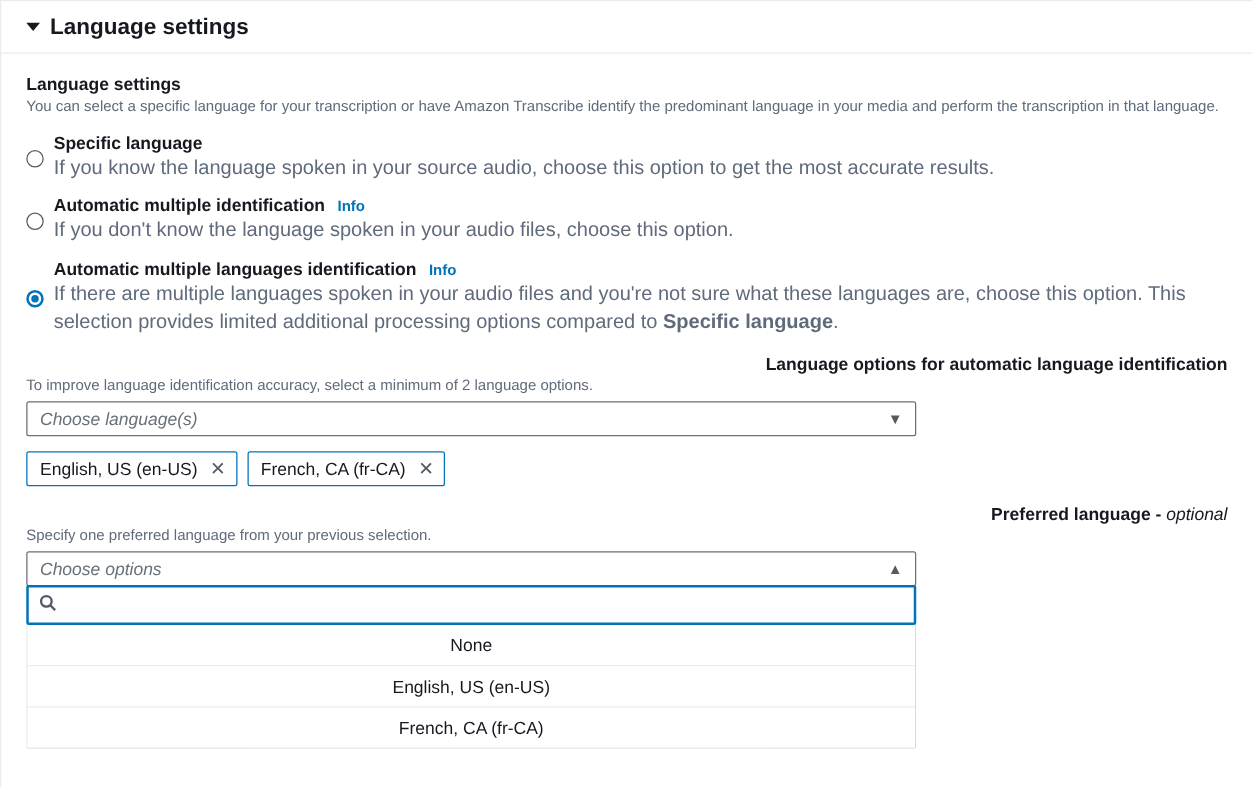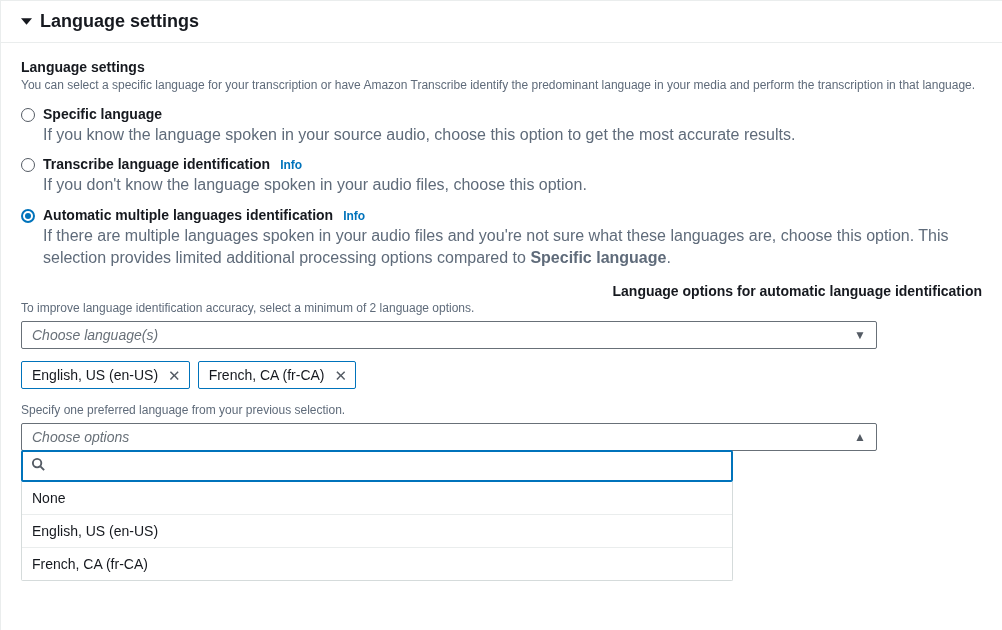--- a/index.html
+++ b/index.html
@@ -46,21 +46,21 @@
       font-size: 12px;
       color: #5f6b7a;
       line-height: 1.4;
       margin-bottom: 12px;
     }
     .radio-group {
       margin-bottom: 14px;
     }
     .radio-row {
       display: flex;
-      align-items: flex-start;
+      align-items: center;
       margin-top: 10px;
     }
     .radio-circle {
       width: 14px;
       height: 14px;
       border: 1px solid #545b64;
       border-radius: 50%;
       margin-top: 2px;
       margin-right: 8px;
       flex-shrink: 0;
@@ -113,21 +113,21 @@
     .optional {
       font-style: italic;
       font-weight: 400;
     }
     .field-hint {
       font-size: 12px;
       color: #5f6b7a;
       margin-bottom: 6px;
     }
     .combo {
-      width: 856px;
+      width: 712px;
       border: 1px solid #687078;
       border-radius: 2px;
       padding: 5px 10px;
       display: flex;
       align-items: center;
       justify-content: space-between;
       cursor: pointer;
       background: #fff;
       font-size: 14px;
     }
@@ -182,20 +182,21 @@
       outline: none;
       font-size: 14px;
       flex: 1;
       padding: 2px 0;
     }
     .options-list {
       width: 712px;
       border: 1px solid #d5dbdb;
       border-top: none;
       border-radius: 0 0 2px 2px;
+      text-align: center;
     }
     .option-item {
       padding: 8px 10px;
       font-size: 14px;
       border-top: 1px solid #eaeded;
       cursor: pointer;
       background: #fff;
     }
     .option-item:first-child { border-top: none; }
   </style>
@@ -221,21 +222,21 @@
         <span class="radio-circle"></span>
         <div class="radio-content">
           <span class="radio-label">Specific language</span>
           <div class="radio-desc">If you know the language spoken in your source audio, choose this option to get the most accurate results.</div>
         </div>
       </div>
 
       <div class="radio-row">
         <span class="radio-circle"></span>
         <div class="radio-content">
-          <span class="radio-label">Transcribe language identification</span><span class="info-link">Info</span>
+          <span class="radio-label">Automatic multiple identification</span><span class="info-link">Info</span>
           <div class="radio-desc">If you don't know the language spoken in your audio files, choose this option.</div>
         </div>
       </div>
 
       <div class="radio-row">
         <span class="radio-circle selected"></span>
         <div class="radio-content">
           <span class="radio-label">Automatic multiple languages identification</span><span class="info-link">Info</span>
           <div class="radio-desc"><span>If there are multiple languages spoken in your audio files and you're not sure what these languages are, choose this option. This selection provides limited additional processing options compared to </span><span class="bold">Specific language</span><span>.</span></div>
         </div>
@@ -255,20 +256,21 @@
           <span class="dismiss">✕</span>
         </div>
         <div class="token">
           <span>French, CA (fr-CA)</span>
           <span class="dismiss">✕</span>
         </div>
       </div>
     </div>
 
     <div class="field-block">
+      <div class="field-label"><span>Preferred language</span><span> - </span><span class="optional">optional</span></div>
       <div class="field-hint">Specify one preferred language from your previous selection.</div>
       <div class="combo">
         <span class="placeholder">Choose options</span>
         <span class="caret">▲</span>
       </div>
       <div class="search-wrap">
         <span>
           <svg viewBox="0 0 16 16" fill="none" stroke="#545b64" stroke-width="2">
               <circle cx="6.5" cy="6.5" r="4.5"></circle>
               <line x1="10" y1="10" x2="14" y2="14"></line>

